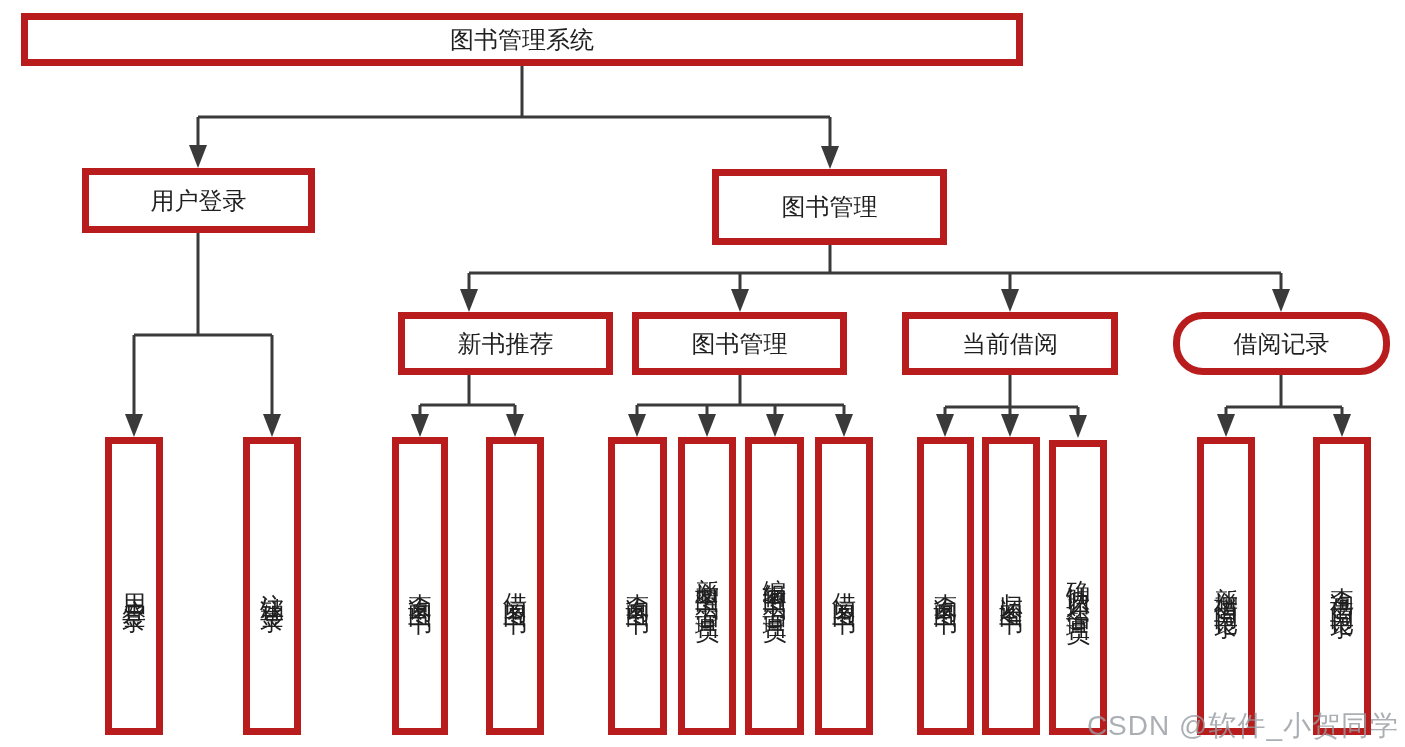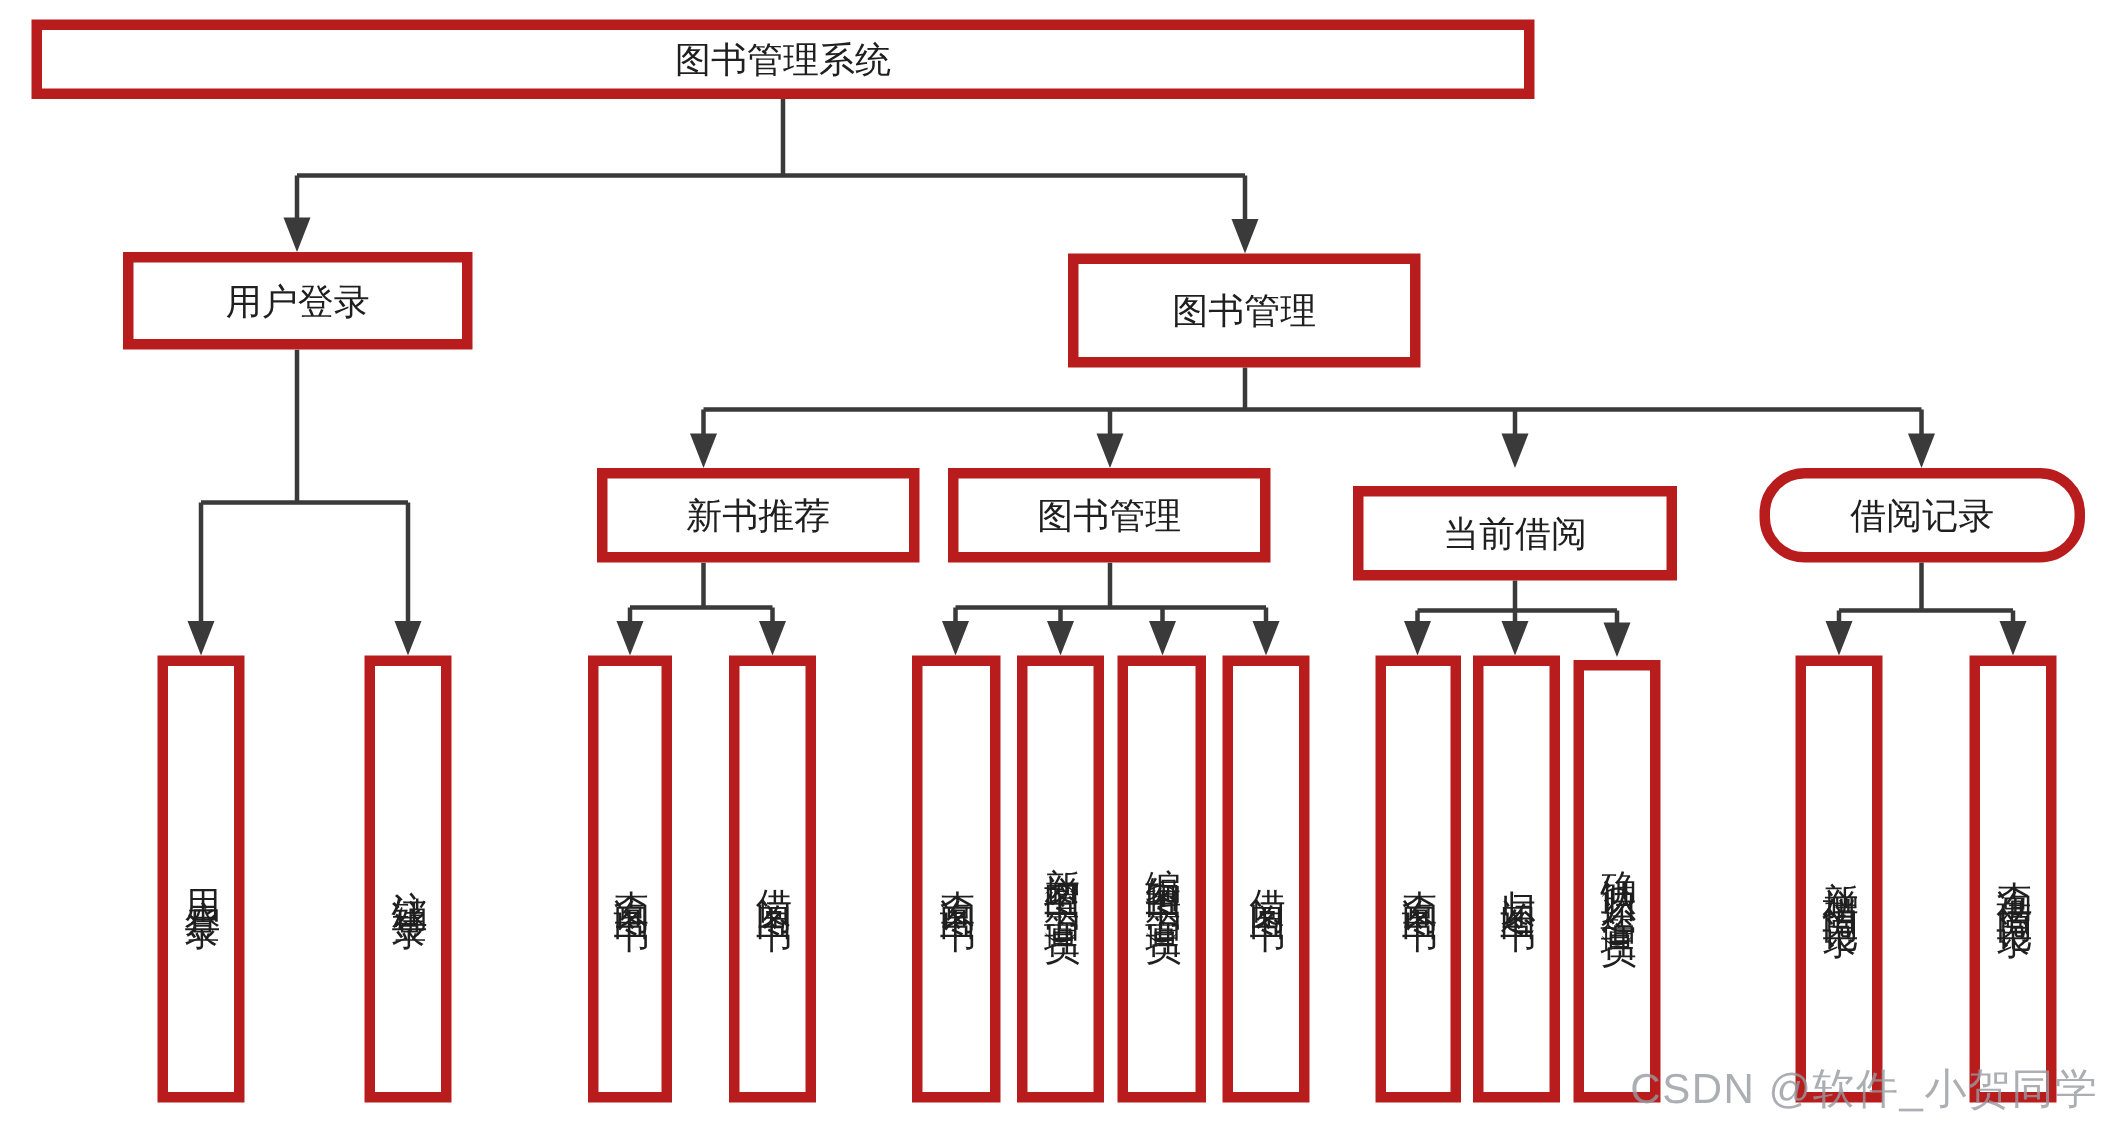--- a/index.html
+++ b/index.html
@@ -16,21 +16,21 @@
   .hbox { font-size:24px; }
   .vbox { font-size:24px; }
   .vtext { writing-mode:vertical-rl; text-orientation:mixed; letter-spacing:6px; line-height:1; }
 
   
   .b-root   { left:21px;   top:13px;  width:1002px; height:53px; }
   .b-login  { left:82px;   top:168px; width:233px;  height:65px; }
   .b-mgmt   { left:712px;  top:169px; width:235px;  height:76px; }
   .b-newb   { left:362px;  top:312px; width:215px;  height:63px;margin-left:36px; }
   .b-borr   { left:632px;  top:312px; width:215px;  height:63px; }
-  .b-curr   { left:902px;  top:312px; width:216px;  height:63px;margin-top:12px; }
+  .b-curr   { left:902px;  top:312px; width:216px;  height:63px; }
   .b-rec    { left:1173px; top:312px; width:217px;  height:63px;border-radius:30px; }
 
   
   .v { top:437px; height:298px; }
   .v-ulogin { left:105px;  width:58px; }
   .v-logout { left:243px;  width:58px; }
   .v-nb1    { left:392px;  width:56px; }
   .v-nb2    { left:486px;  width:58px; }
   .v-bb1    { left:608px;  width:59px; }
   .v-bb2    { left:678px;  width:58px; }

